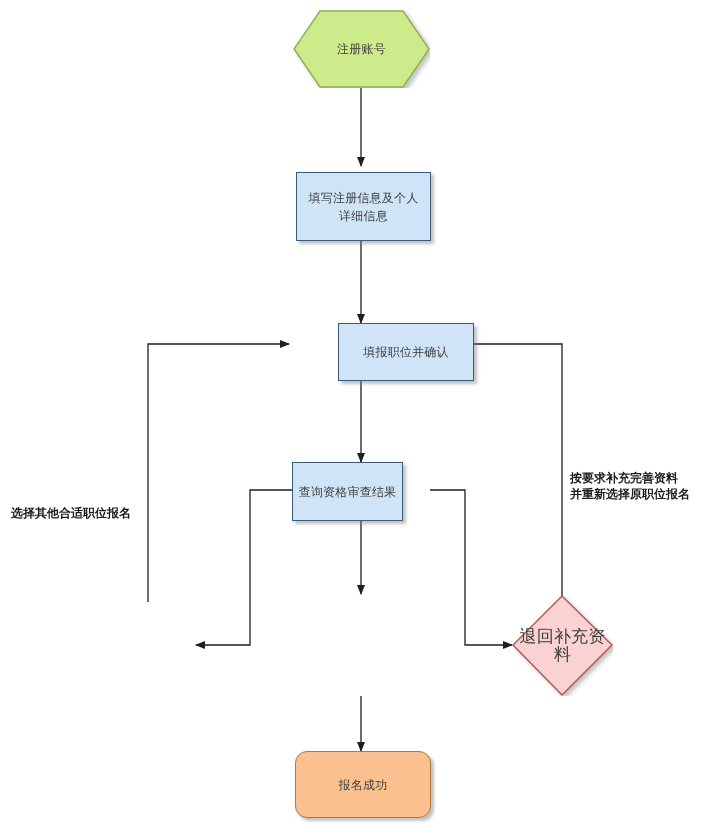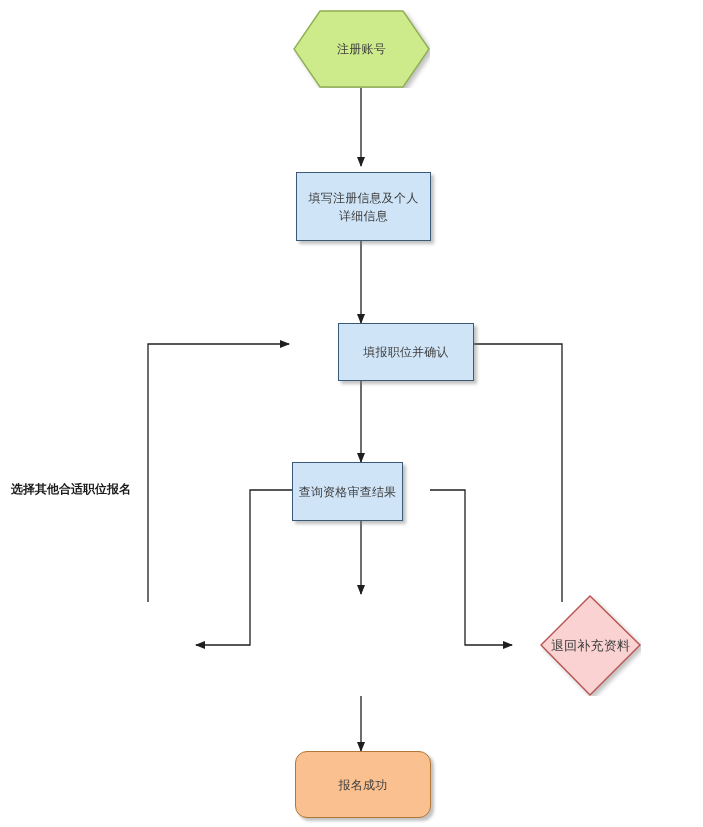--- a/index.html
+++ b/index.html
@@ -82,21 +82,21 @@
   .edge-label {
     position: absolute;
     font-size: 12px;
     line-height: 16px;
     font-weight: bold;
     color: #1a1a1a;
     white-space: pre-line;
     z-index: 5;
   }
   .edge-label.right { text-align: left; }
-  .edge-label.left { text-align: left; }
+  .edge-label.left { text-align: left; margin-top: 24px; }
 </style>
 </head>
 <body>
 
 <div id="canvas">
 
   <svg id="edges" viewBox="0 0 703 827" xmlns="http://www.w3.org/2000/svg">
     <defs>
       <marker id="ah" markerWidth="10" markerHeight="8" refX="9" refY="4" orient="auto" markerUnits="userSpaceOnUse">
         <path d="M0,0 L10,4 L0,8 z" fill="#1f1f1f"></path>
@@ -139,27 +139,29 @@
   <div class="node rect" style="left:290px; top:323px; width:136px; height:58px;margin-left:48px;">
     <span class="lbl">填报职位并确认</span>
   </div>
 
   <div class="node rect" style="left:292px; top:462px; width:111px; height:59px;">
     <span class="lbl">查询资格审查结果</span>
   </div>
 
 
 
-  <div class="node diamond" style="left:540px; top:595px; width:101px; height:101px; font-size:13px;">
+  <div class="node diamond" style="left:512px; top:595px; width:101px; height:101px; font-size:17px;">
     <svg class="shape" viewBox="0 0 101 101" preserveAspectRatio="none" xmlns="http://www.w3.org/2000/svg">
       <polygon points="50,1 100,50 50,100 1,50" fill="#fad2d2" stroke="#b85450" stroke-width="1.4" style="filter: drop-shadow(3px 3px 2px rgba(120,120,120,0.45));"></polygon>
     </svg>
     <span class="lbl">退回补充资料</span>
   </div>
 
   <div class="node rounded" style="left:295px; top:751px; width:136px; height:67px;">
     <span class="lbl">报名成功</span>
   </div>
 
   <div class="edge-label left" style="left:11px; top:481px; width:135px;">选择其他合适职位报名</div>
 
+  <div class="edge-label right" style="left:570px; top:470px; width:128px;">按要求补充完善资料
+并重新选择原职位报名</div>
 
 </div>
 
 </body></html>

